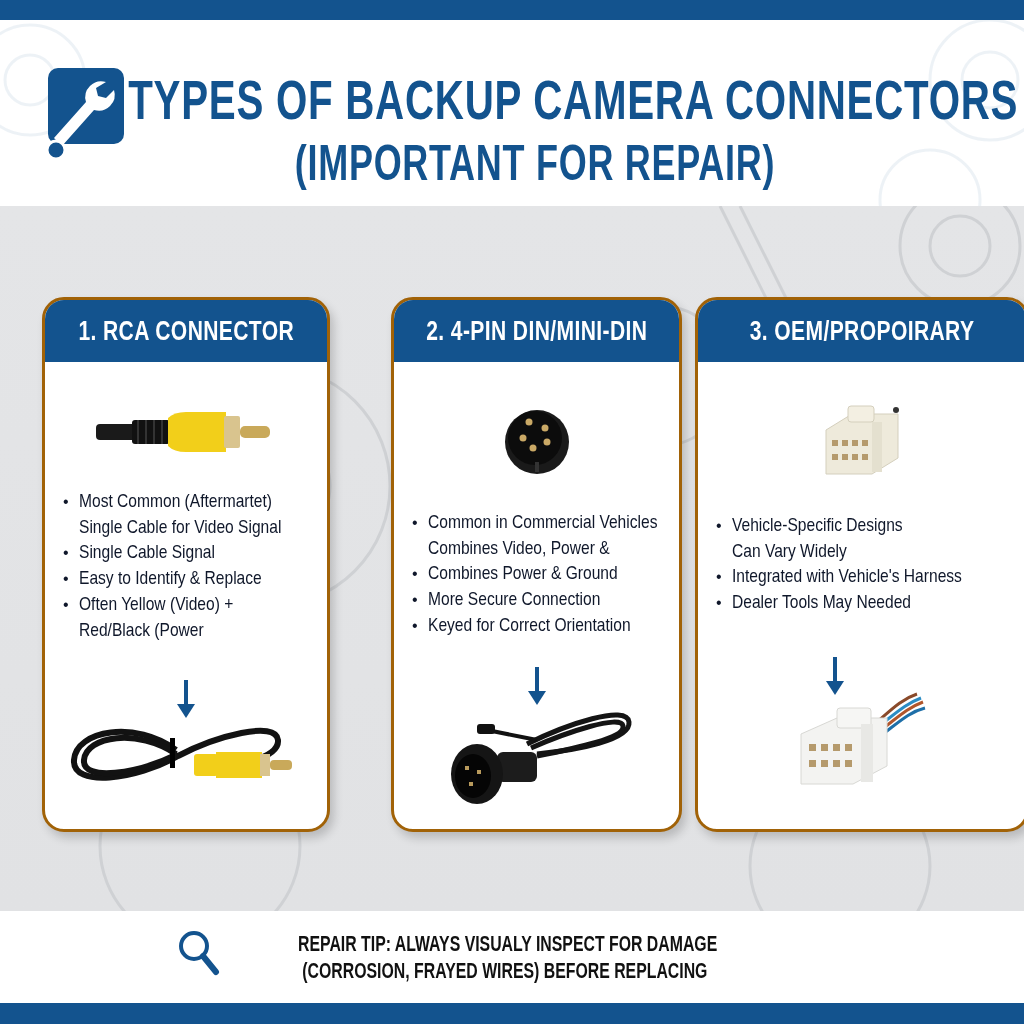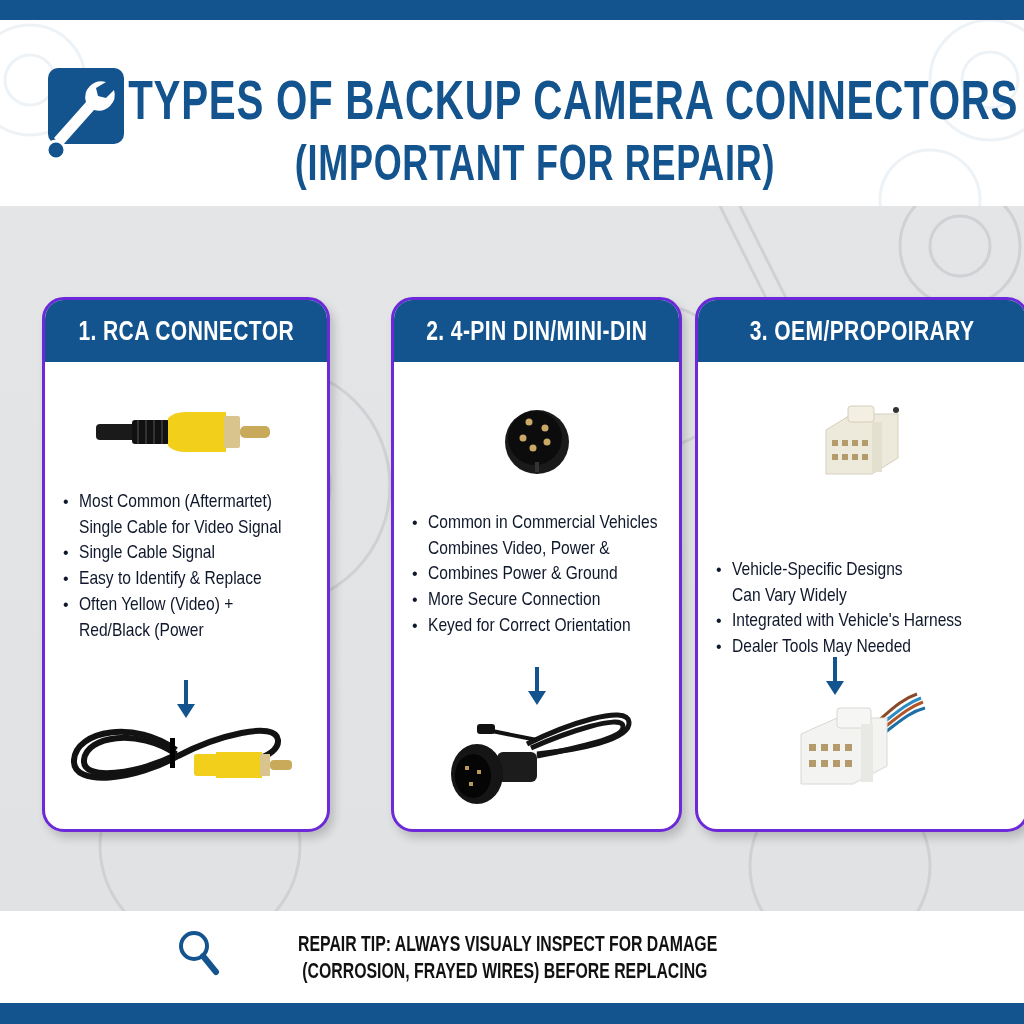--- a/index.html
+++ b/index.html
@@ -12,21 +12,21 @@
   .logo { position: absolute; left: 44px; top: 48px; width: 80px; height: 98px; }
   .title { position: absolute; left: 120px; top: 52px; width: 830px; text-align: center; color: #13538e;
            font-family: "Liberation Sans", sans-serif; font-weight: bold; line-height: 1;
            transform: scaleX(0.72); transform-origin: center top; }
   .title .l1 { font-size: 56px; letter-spacing: 1px; display: block; white-space: nowrap; margin-left: -150px; margin-right: -150px; }
   .title .l2 { font-size: 50px; letter-spacing: 1px; display: block; margin-top: 10px; white-space: nowrap; }
 
   .middle { position: absolute; left: 0; top: 206px; width: 1024px; height: 705px; background: linear-gradient(180deg,#e4e5e7,#e1e2e4); overflow: hidden; }
   .middle svg.bg { position: absolute; left: 0; top: 0; }
 
-  .card { position: absolute; top: 297px; height: 535px; border: 3px solid #6d28d9; border-radius: 22px; background: #ffffff;
+  .card { position: absolute; top: 297px; height: 535px; border: 3px solid #a16207; border-radius: 22px; background: #ffffff;
           box-shadow: 4px 6px 10px rgba(0,0,0,0.18); overflow: hidden; }
   .card-head { height: 62px; background: #13538e; display: flex; align-items: center; justify-content: center; }
   .card-head span { color: #ffffff; font-weight: bold; font-size: 27px; white-space: nowrap; display: inline-block; transform: scaleX(0.78); letter-spacing: 0.5px; }
   .card-body { position: relative; height: 470px; }
   .img-top { position: absolute; left: 0; width: 100%; display: flex; justify-content: center; }
   .bullets { position: absolute; left: 18px; right: 6px; list-style: none; }
   .bullets li { font-size: 19px; color: #0f172a; line-height: 25px; white-space: nowrap; }
   .bullets li .txt { display: inline-block; transform: scaleX(0.82); transform-origin: left center; }
   .bullets li.b::before { content: "•"; display: inline-block; width: 16px; font-size: 16px; }
   .bullets li.c { padding-left: 16px; text-decoration: underline; }
@@ -202,21 +202,21 @@
             <rect x="30" y="40" width="6" height="6"></rect>
             <rect x="40" y="40" width="6" height="6"></rect>
             <rect x="50" y="40" width="6" height="6"></rect>
           <rect x="20" y="54" width="6" height="6"></rect>
             <rect x="30" y="54" width="6" height="6"></rect>
             <rect x="40" y="54" width="6" height="6"></rect>
             <rect x="50" y="54" width="6" height="6"></rect>
         </g>
       </svg>
     </div>
-    <ul class="bullets" style="top:150px;margin-top:44px;">
+    <ul class="bullets" style="top:150px;">
       <li class="b"><span class="txt">Vehicle-Specific Designs</span></li>
       <li class="c"><span class="txt">Can Vary Widely</span></li>
       <li class="b"><span class="txt">Integrated with Vehicle's Harness</span></li>
       <li class="b"><span class="txt">Dealer Tools May Needed</span></li>
     </ul>
     <div class="arrow" style="top:295px;justify-content:flex-start;padding-left:128px;">
       <svg width="18" height="40" viewBox="0 0 18 40">
           <rect x="7" y="0" width="4" height="26" fill="#13538e"></rect>
           <path d="M0 24 L18 24 L9 38 Z" fill="#13538e"></path>
         </svg>

